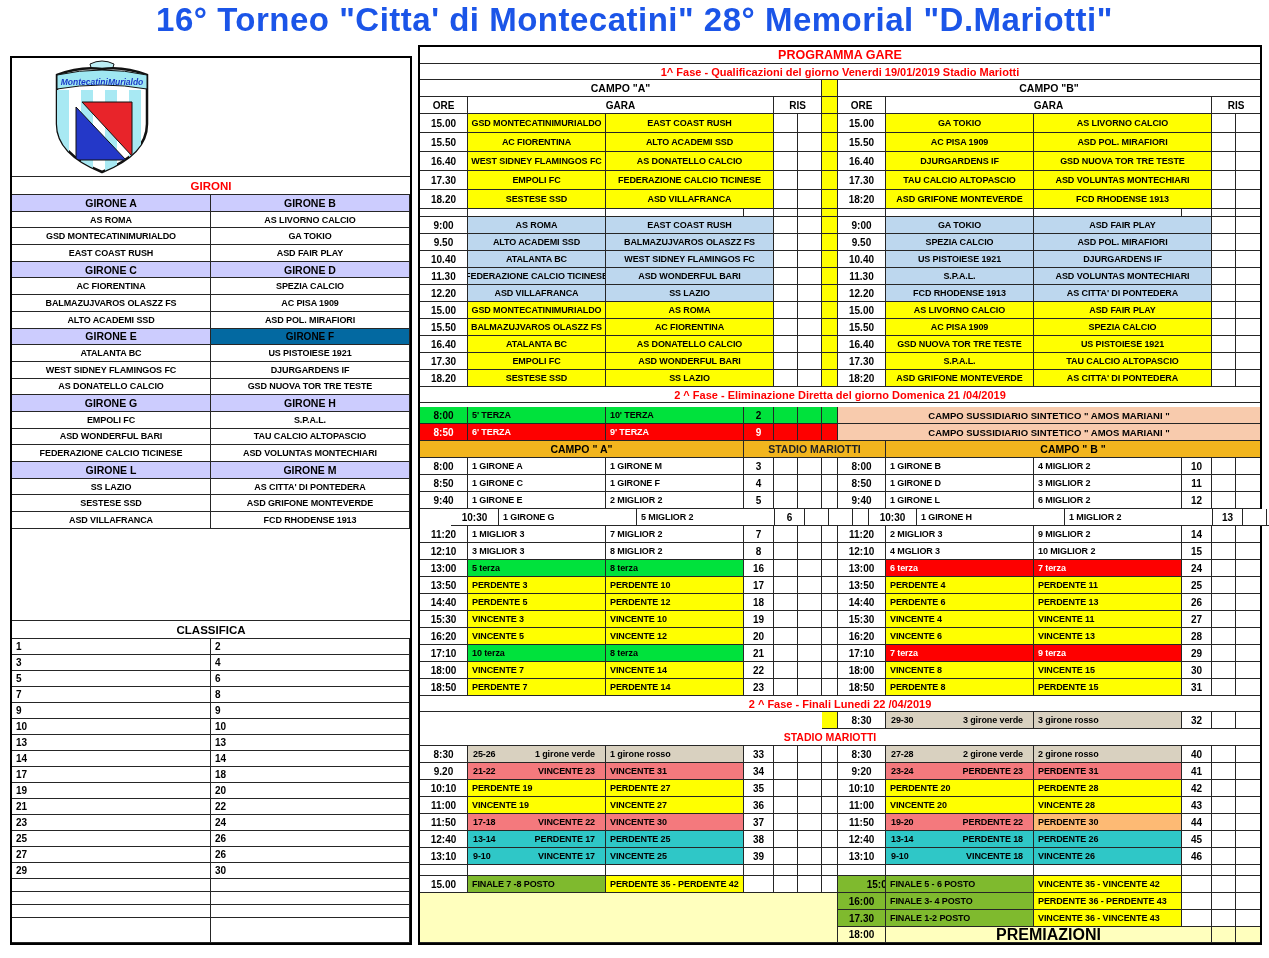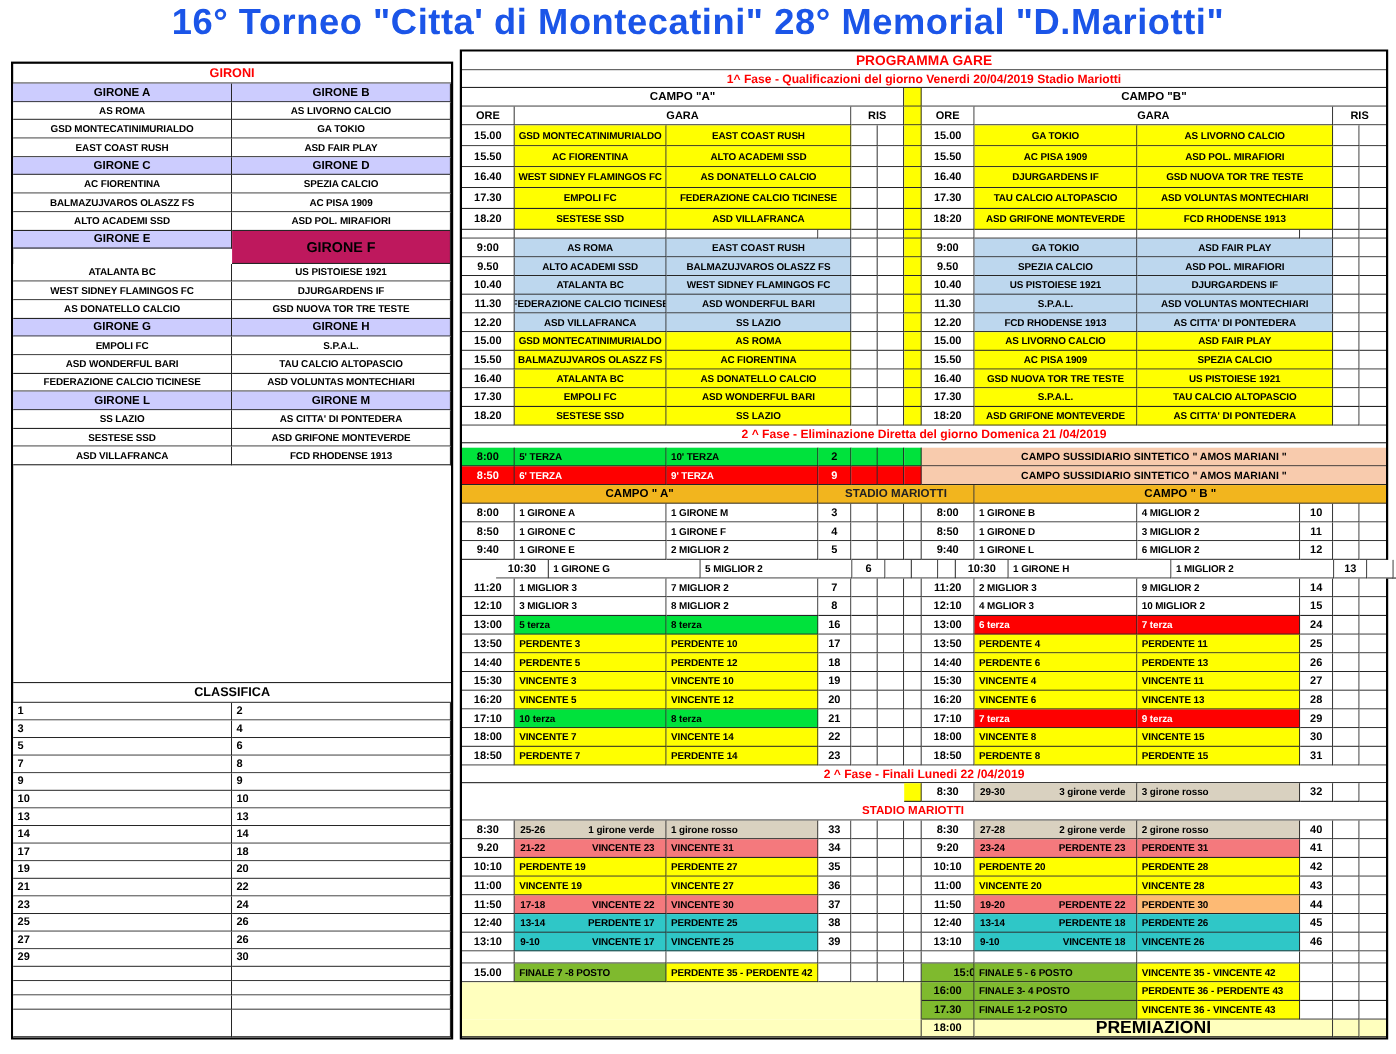--- a/index.html
+++ b/index.html
@@ -28,40 +28,61 @@
   #schedule-panel{position:absolute;left:418px;top:45px;width:844px;
     border:2px solid #000;box-sizing:border-box;background:#fff;}
   .g13{display:grid;grid-template-columns:48px 138px 138px 30px 24px 24px 16px 48px 148px 148px 30px 24px 24px;}
 </style>
 </head>
 <body>
 
 <div id="page-title">16° Torneo "Citta' di Montecatini" 28° Memorial "D.Mariotti"</div>
 
 <div id="left-panel">
+  <div id="logo-box">
+    <svg width="100" height="114" viewBox="0 0 100 114" style="position:absolute;left:40px;top:2px;">
+      <defs>
+        <clipPath id="shieldclip">
+          <path d="M5 15 Q28 6 50 9 Q72 6 95 15 L95 64 Q95 94 50 112 Q5 94 5 64 Z"></path>
+        </clipPath>
+      </defs>
+      <path d="M38 4 Q50 -2 62 4 L60 11 Q50 7 40 11 Z" fill="#bdeef5" stroke="#111" stroke-width="1"></path>
+      <path d="M5 15 Q28 6 50 9 Q72 6 95 15 L95 64 Q95 94 50 112 Q5 94 5 64 Z" fill="#fff" stroke="#111" stroke-width="2.5"></path>
+      <g clip-path="url(#shieldclip)">
+        <rect x="5" y="30" width="12" height="84" fill="#a8e9f3"></rect>
+        <rect x="29" y="30" width="12" height="84" fill="#a8e9f3"></rect>
+        <rect x="53" y="30" width="12" height="84" fill="#a8e9f3"></rect>
+        <rect x="77" y="30" width="12" height="84" fill="#a8e9f3"></rect>
+        <polygon points="30,42 80,42 80,96" fill="#e8242a" stroke="#111" stroke-width="1"></polygon>
+        <polygon points="24,47 24,100 74,100" fill="#2438c8" stroke="#111" stroke-width="1"></polygon>
+        <path d="M5 15 Q50 5 95 15 L95 29 Q50 21 5 29 Z" fill="#9fe7f2" stroke="#111" stroke-width="1"></path>
+      </g>
+      <text x="50" y="25" text-anchor="middle" font-size="8.5" font-style="italic" font-weight="bold" fill="#1c39c8">MontecatiniMurialdo</text>
+    </svg>
+  </div>
   <div class="panel-title" id="gironi-title">GIRONI</div>
   <div id="groups-grid">
       <div class="cell" style="height: 16.7px; background: rgb(204, 204, 254); font-size: 10.5px;">GIRONE  A</div>
       <div class="cell" style="height: 16.7px; background: rgb(204, 204, 254); font-size: 10.5px;">GIRONE  B</div>
       <div class="cell tm" style="height: 16.7px;">AS ROMA</div>
       <div class="cell tm" style="height: 16.7px;">AS LIVORNO CALCIO</div>
       <div class="cell tm" style="height: 16.7px;">GSD MONTECATINIMURIALDO</div>
       <div class="cell tm" style="height: 16.7px;">GA TOKIO</div>
       <div class="cell tm" style="height: 16.7px;">EAST COAST RUSH</div>
       <div class="cell tm" style="height: 16.7px;">ASD FAIR PLAY</div>
       <div class="cell" style="height: 16.7px; background: rgb(204, 204, 254); font-size: 10.5px;">GIRONE  C</div>
       <div class="cell" style="height: 16.7px; background: rgb(204, 204, 254); font-size: 10.5px;">GIRONE  D</div>
       <div class="cell tm" style="height: 16.7px;">AC FIORENTINA</div>
       <div class="cell tm" style="height: 16.7px;">SPEZIA CALCIO</div>
       <div class="cell tm" style="height: 16.7px;">BALMAZUJVAROS OLASZZ FS</div>
       <div class="cell tm" style="height: 16.7px;">AC PISA 1909</div>
       <div class="cell tm" style="height: 16.7px;">ALTO ACADEMI SSD</div>
       <div class="cell tm" style="height: 16.7px;">ASD POL. MIRAFIORI</div>
       <div class="cell" style="height: 16.7px; background: rgb(204, 204, 254); font-size: 10.5px;">GIRONE  E</div>
-      <div class="cell" style="height: 30px; background: #be185d; font-size: 13px;">GIRONE  F</div>
+      <div class="cell" style="height: 16px; background: #0369a1; font-size: 10px;">GIRONE  F</div>
       <div class="cell tm" style="height: 16.7px;">ATALANTA BC</div>
       <div class="cell tm" style="height: 16.7px;">US PISTOIESE 1921</div>
       <div class="cell tm" style="height: 16.7px;">WEST SIDNEY FLAMINGOS FC</div>
       <div class="cell tm" style="height: 16.7px;">DJURGARDENS IF</div>
       <div class="cell tm" style="height: 16.7px;">AS DONATELLO CALCIO</div>
       <div class="cell tm" style="height: 16.7px;">GSD NUOVA TOR TRE TESTE</div>
       <div class="cell" style="height: 16.7px; background: rgb(204, 204, 254); font-size: 10.5px;">GIRONE  G</div>
       <div class="cell" style="height: 16.7px; background: rgb(204, 204, 254); font-size: 10.5px;">GIRONE  H</div>
       <div class="cell tm" style="height: 16.7px;">EMPOLI FC</div>
       <div class="cell tm" style="height: 16.7px;">S.P.A.L.</div>
@@ -120,21 +141,21 @@
       <div class="cell" style="height: 25px;"></div>
       <div class="cell" style="height: 25px;"></div>
     </div>
 </div>
 
 <div id="schedule-panel">
     <div class="g13" style="height: 17px;">
       <div class="cell ww" style="grid-column: 1 / 14; color: rgb(254, 0, 0); font-size: 12.5px;">PROGRAMMA GARE</div>
     </div>
     <div class="g13" style="height: 16px;">
-      <div class="cell ww" style="grid-column: 1 / 14; color: rgb(254, 0, 0); font-size: 11px;">1^ Fase - Qualificazioni del giorno Venerdi 20/04/2019 Stadio Mariotti</div>
+      <div class="cell ww" style="grid-column: 1 / 14; color: rgb(254, 0, 0); font-size: 11px;">1^ Fase - Qualificazioni del giorno Venerdi 19/01/2019 Stadio Mariotti</div>
     </div>
     <div class="g13" style="height: 17px;">
       <div class="cell" style="grid-column: 1 / 7; font-size: 10.5px;">CAMPO  "A"</div>
       <div class="cell" style="grid-column: 7; background: rgb(255, 255, 0);"></div>
       <div class="cell ww" style="grid-column: 8 / 14; font-size: 10.5px;">CAMPO "B"</div>
     </div>
     <div class="g13" style="height: 17px;">
       <div class="cell" style="grid-column: 1;">ORE</div>
       <div class="cell" style="grid-column: 2 / 5;">GARA</div>
       <div class="cell" style="grid-column: 5 / 7;">RIS</div>

